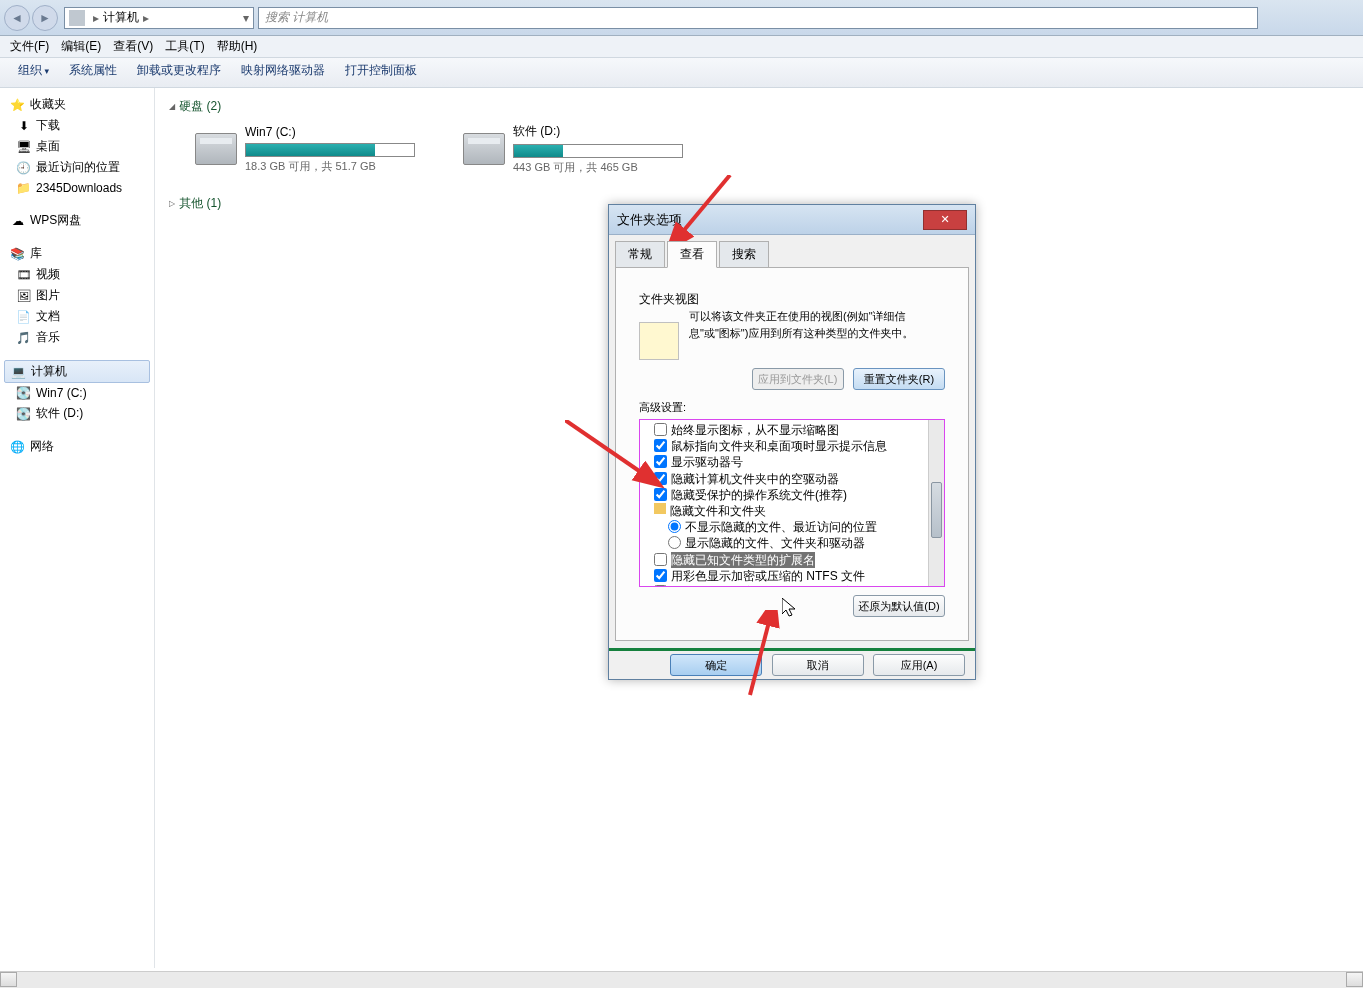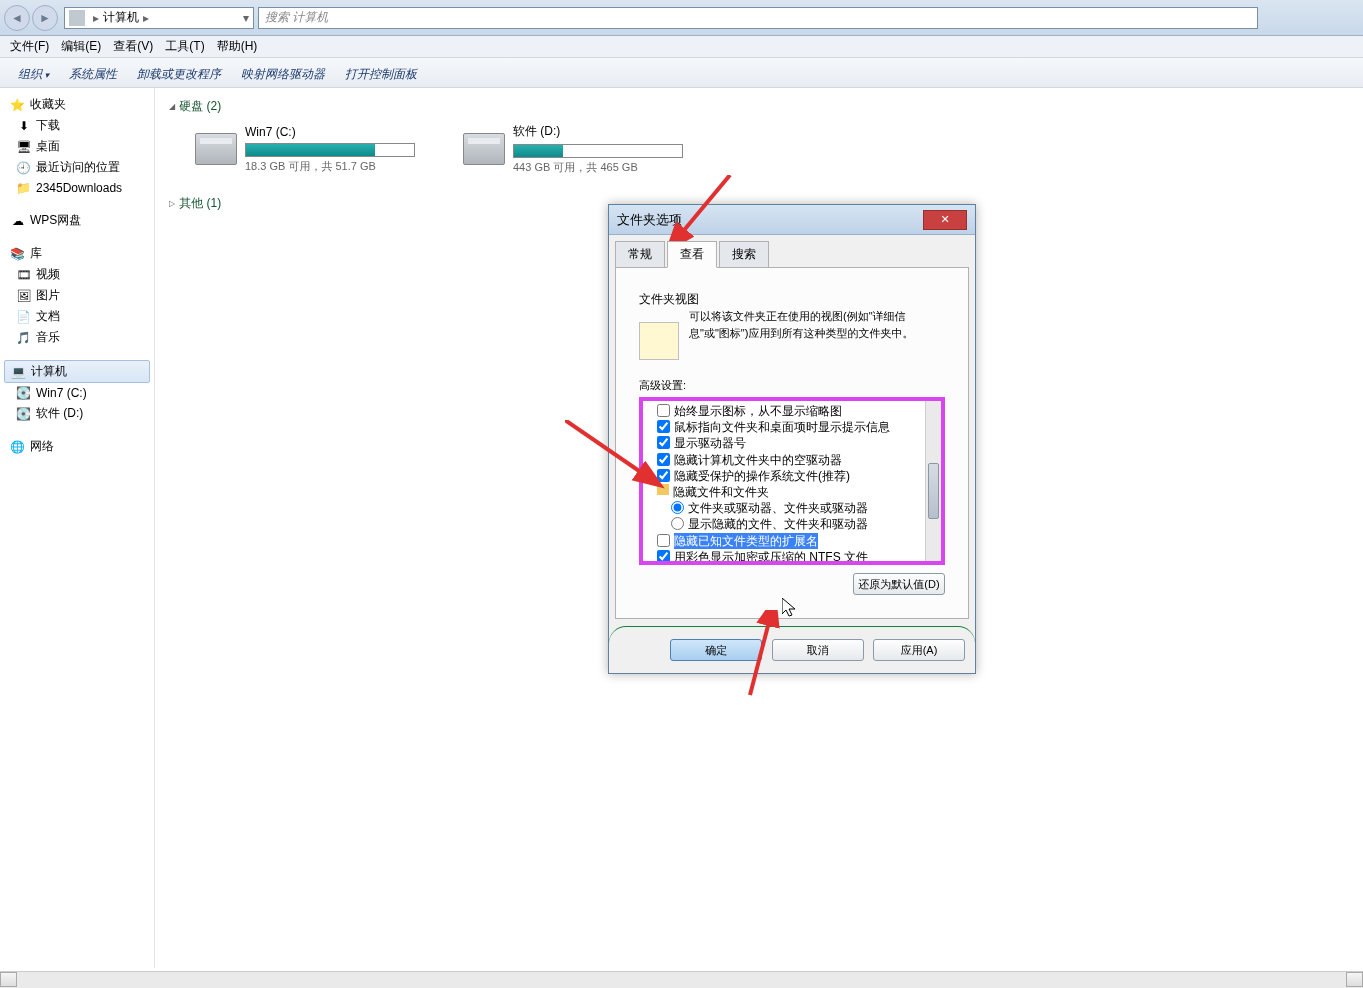--- a/index.html
+++ b/index.html
@@ -12,21 +12,21 @@
 .addr .icon { width: 16px; height: 16px; background: #c0c8d0; margin-right: 4px; }
 .addr .sep { margin: 0 4px; color: #666; }
 .addr .dd { margin-left: auto; color: #666; }
 .search { flex: 1; height: 22px; background: #fff; border: 1px solid #7a8fa5; padding: 0 6px; color: #888; font-style: italic; display: flex; align-items: center; max-width: 1000px; }
 
 
 .menubar { height: 22px; background: #eef2f7; border-bottom: 1px solid #d0d8e0; display: flex; align-items: center; padding: 0 4px; }
 .menubar span { padding: 2px 6px; cursor: default; }
 
 
-.toolbar { height: 30px; background: linear-gradient(#f6f8fb, #e8ecf2); border-bottom: 1px solid #d0d8e0; display: flex; align-items: flex-end; padding: 0 8px; font-style: italic; }
+.toolbar { height: 30px; background: linear-gradient(#f6f8fb, #e8ecf2); border-bottom: 1px solid #d0d8e0; display: flex; align-items: flex-start; padding: 0 8px; }
 .toolbar span { padding: 4px 10px; color: #1a3a6e; cursor: default; }
 .toolbar .dd::after { content: " ▾"; font-size: 9px; }
 
 .main { display: flex; height: 880px; }
 .sidebar { width: 155px; border-right: 1px solid #e0e4e8; padding: 6px 0; overflow: hidden; }
 .side-group { margin-bottom: 12px; }
 .side-item { display: flex; align-items: center; padding: 2px 0 2px 16px; cursor: default; }
 .side-item.top { padding-left: 10px; }
 .side-item .ico { width: 16px; height: 16px; margin-right: 4px; display: inline-flex; align-items: center; justify-content: center; }
 .side-item.sel { background: linear-gradient(#e8f0fa, #d8e6f6); border: 1px solid #a8c0e0; border-radius: 2px; margin: 0 4px; padding-left: 6px; }
@@ -59,34 +59,34 @@
 .fvicon-row { display: flex; gap: 10px; margin-bottom: 8px; }
 .fvicon { width: 40px; height: 38px; border: 1px solid #c0c0c0; background: #fff8d0; margin-top: 14px; }
 .fvtext { flex: 1; font-size: 11px; line-height: 1.5; }
 .fvbtns { text-align: right; margin-top: 6px; }
 .btn { display: inline-block; min-width: 92px; height: 22px; border: 1px solid #8a9aa8; background: linear-gradient(#fdfdfd, #e6e9ec); text-align: center; line-height: 20px; font-size: 11px; border-radius: 3px; cursor: default; margin-left: 6px; }
 .btn.disabled { color: #999; background: #eee; }
 .btn.blue { background: linear-gradient(#e8f2fc, #c4dcf2); border-color: #6a94c0; }
 .btn.focus { background: linear-gradient(#d0e6fa, #a8cef0); border-color: #4a80b8; }
 
 .adv-label { font-size: 11px; margin: 10px 0 4px; }
-.adv-box { border: 4px solid #d946ef; background: #fff; height: 168px; overflow: hidden; position: relative; }
+.adv-box { border: 1px solid #d946ef; background: #fff; height: 168px; overflow: hidden; position: relative; }
 .adv-inner { padding: 2px 4px; font-size: 11px; line-height: 1.35; }
 .adv-item { display: flex; align-items: flex-start; padding-left: 10px; }
 .adv-item.sub { padding-left: 24px; }
 .adv-item input { margin-right: 4px; margin-top: 1px; }
 .adv-item .lbl { white-space: nowrap; }
-.adv-item.hl .lbl { background: #3b82f6; color: #fff; }
+.adv-item.hl .lbl { background: #737373; color: #fff; }
 .adv-item.folder { padding-left: 10px; }
 .adv-item.folder .ico { width: 12px; height: 11px; background: #f2c860; margin-right: 4px; }
 .adv-scroll { position: absolute; right: 0; top: 0; bottom: 0; width: 16px; background: #eaeaea; border-left: 1px solid #ccc; }
 .adv-scroll .thumb { position: absolute; left: 2px; right: 2px; top: 62px; height: 56px; background: linear-gradient(#d6dce2,#b6c0ca); border: 1px solid #8a96a2; border-radius: 2px; }
 
 .restore-row { text-align: right; margin-top: 8px; }
-.dlg-btns { padding: 12px 10px; background: #f0f0f0; text-align: right; border-top: 1px solid #15803d; border-radius: 17px; }
+.dlg-btns { padding: 3px 10px; background: #f0f0f0; text-align: right; border-top: 3px solid #15803d; }
 
 
 .arrow { position: absolute; pointer-events: none; }
 
 
 .cursor { position: absolute; left: 782px; top: 598px; pointer-events: none; }
 
 .scrollbar-h { position: absolute; left: 0; right: 0; bottom: 0; height: 17px; background: #eaeaea; border-top: 1px solid #ccc; }
 .scrollbar-h .btn-s { width: 17px; height: 15px; border: 1px solid #aaa; background: linear-gradient(#f5f5f5,#ddd); position: absolute; top: 0; }
 .scrollbar-h .btn-s.l { left: 0; } .scrollbar-h .btn-s.r { right: 0; }
@@ -237,20 +237,24 @@
     <div class="tab">搜索</div>
   </div>
   <div class="tab-body">
     <div class="fvicon-row">
       <div style="flex:1">
         <div class="h">文件夹视图</div>
         <div class="fvicon-row">
           <div class="fvicon"></div>
           <div class="fvtext">可以将该文件夹正在使用的视图(例如"详细信息"或"图标")应用到所有这种类型的文件夹中。</div>
         </div>
+        <div class="fvbtns">
+          <span class="btn disabled">应用到文件夹(L)</span>
+          <span class="btn blue">重置文件夹(R)</span>
+        </div>
       </div>
     </div>
     <div class="adv-label">高级设置:</div>
     <div class="adv-box">
       <div class="adv-inner" id="adv-inner">
           <div class="adv-item">
             <input type="checkbox" style="">
             <span class="lbl">始终显示图标，从不显示缩略图</span>
           </div>
           <div class="adv-item">
@@ -268,21 +272,21 @@
           <div class="adv-item">
             <input type="checkbox" checked="" style="">
             <span class="lbl">隐藏受保护的操作系统文件(推荐)</span>
           </div>
           <div class="adv-item folder">
             <span class="ico"></span>
             <span class="lbl">隐藏文件和文件夹</span>
           </div>
           <div class="adv-item sub">
             <input type="radio" checked="" style="">
-            <span class="lbl">文件夹或驱动器、文件夹或驱动器</span>
+            <span class="lbl">不显示隐藏的文件、最近访问的位置</span>
           </div>
           <div class="adv-item sub">
             <input type="radio" style="">
             <span class="lbl">显示隐藏的文件、文件夹和驱动器</span>
           </div>
           <div class="adv-item hl">
             <input type="checkbox" style="">
             <span class="lbl">隐藏已知文件类型的扩展名</span>
           </div>
           <div class="adv-item">

